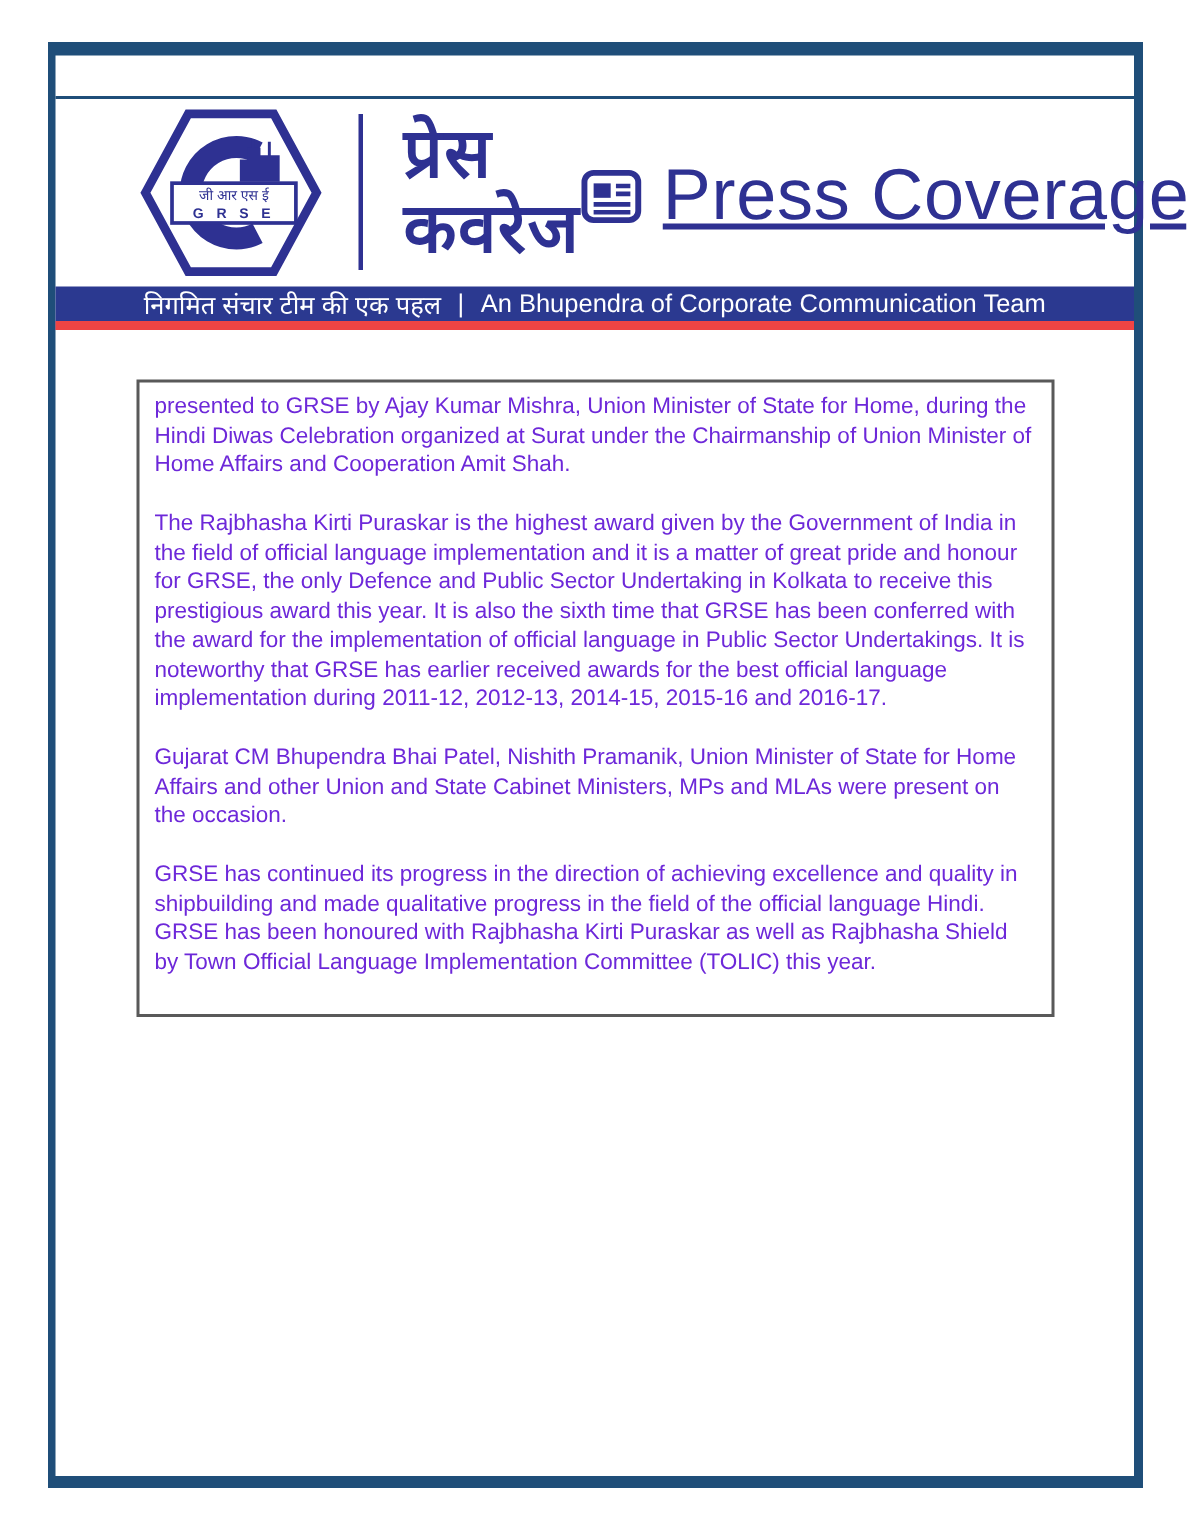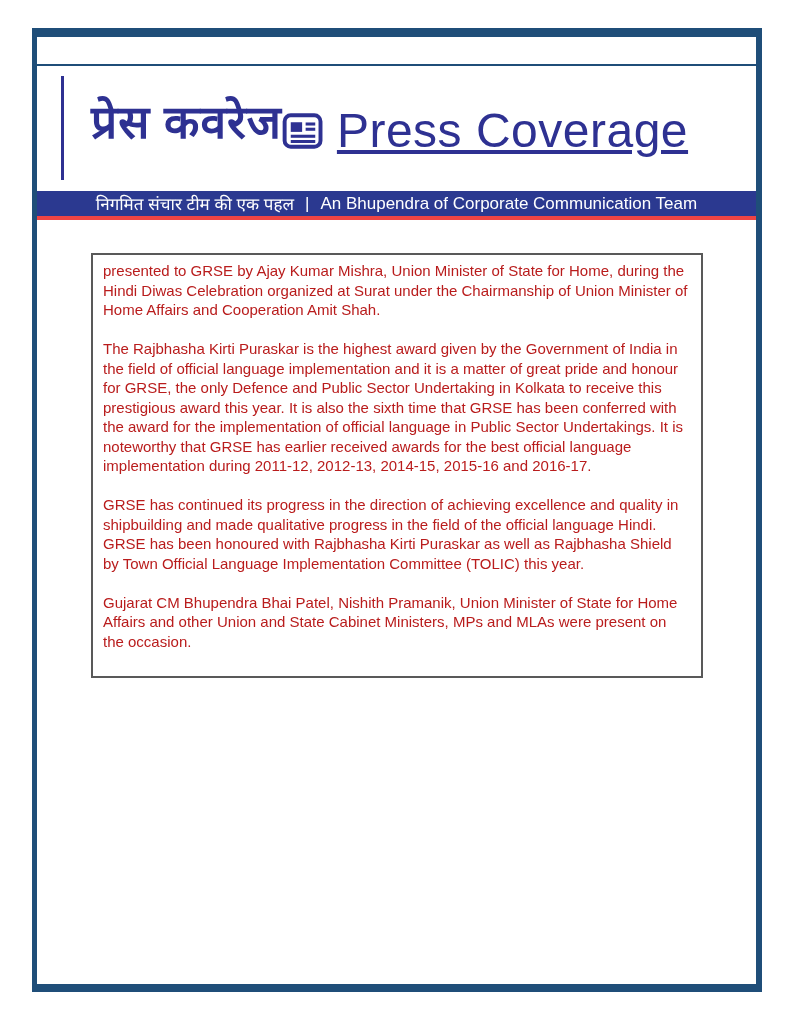--- a/index.html
+++ b/index.html
@@ -66,51 +66,61 @@
   .banner {
     position: absolute;
     left: 37px; top: 191px;
     width: 719px; height: 29px;
     background: #2B3990;
     color: #ffffff;
     display: flex;
     align-items: center;
     justify-content: center;
     font-size: 17px;
-    border-bottom: 4px solid #ef4444;
+    border-bottom: 6px solid #ef4444;
     box-sizing: border-box;
   }
   .banner .sep { margin: 0 11px; font-weight: 400; }
   
   .article {
     position: absolute;
     left: 91px; top: 253px;
     width: 612px; height: 425px;
     box-sizing: border-box;
     border: 2px solid #595959;
     padding: 6px 10px 0 10px;
-    color: #b91c1c;
+    color: #6d28d9;
     font-size: 15px;
     line-height: 19.5px;
     background: #ffffff;
     overflow: hidden;
   }
   .article p { margin: 0 0 19.5px 0; }
   .article p:last-child { margin-bottom: 0; }
 </style>
 </head>
 <body>
 
 <div class="page">
 
   <div class="frame"></div>
   <div class="top-rule"></div>
 
   <header class="header">
 
+    <div class="logo-wrap">
+      <svg viewBox="0 0 124 119" width="122" height="117">
+        <polygon points="4,59.5 33,6 91,6 120,59.5 91,113 33,113" fill="#ffffff" stroke="#2E3192" stroke-width="6" stroke-linejoin="miter"></polygon>
+        <path d="M80 32 A31 31 0 1 0 80 87" fill="none" stroke="#2E3192" stroke-width="15"></path>
+        <path d="M68 52 L68 37 L73 37 L73 29 L76 29 L76 23 L78 23 L78 29 L82 29 L82 34 L87 34 L87 25 L89 25 L89 34 L95 34 L95 52 Z" fill="#2E3192"></path>
+        <rect x="22" y="53" width="84" height="27" fill="#ffffff" stroke="#2E3192" stroke-width="2.5"></rect>
+        <text x="64" y="64.5" text-anchor="middle" font-size="9.5" fill="#2E3192" font-family="Liberation Sans, sans-serif">जी आर एस ई</text>
+        <text x="64" y="76.5" text-anchor="middle" font-size="9.5" font-weight="bold" letter-spacing="3" fill="#2E3192" font-family="Liberation Sans, sans-serif">G R S E</text>
+      </svg>
+    </div>
 
     <div class="v-divider"></div>
 
     <div class="titles">
       <div class="title-hindi">प्रेस कवरेज</div>
       <div class="title-row">
         <svg class="news-icon" viewBox="0 0 48 44">
           <rect x="3" y="4" width="41" height="36" rx="7" fill="none" stroke="#2E3192" stroke-width="4.5"></rect>
           <rect x="10" y="12" width="13" height="11" fill="#2E3192"></rect>
           <line x1="27" y1="14" x2="38" y2="14" stroke="#2E3192" stroke-width="3.5"></line>
@@ -126,17 +136,17 @@
 
   <div class="banner">
     <span>निगमित संचार टीम की एक पहल</span>
     <span class="sep">|</span>
     <span>An Bhupendra of Corporate Communication Team</span>
   </div>
 
   <div class="article">
     <p>presented to GRSE by Ajay Kumar Mishra, Union Minister of State for Home, during the Hindi Diwas Celebration organized at Surat under the Chairmanship of Union Minister of Home Affairs and Cooperation Amit Shah.</p>
     <p>The Rajbhasha Kirti Puraskar is the highest award given by the Government of India in the field of official language implementation and it is a matter of great pride and honour for GRSE, the only Defence and Public Sector Undertaking in Kolkata to receive this prestigious award this year. It is also the sixth time that GRSE has been conferred with the award for the implementation of official language in Public Sector Undertakings. It is noteworthy that GRSE has earlier received awards for the best official language implementation during 2011-12, 2012-13, 2014-15, 2015-16 and 2016-17.</p>
+    <p>Gujarat CM Bhupendra Bhai Patel, Nishith Pramanik, Union Minister of State for Home Affairs and other Union and State Cabinet Ministers, MPs and MLAs were present on the occasion.</p>
     <p>GRSE has continued its progress in the direction of achieving excellence and quality in shipbuilding and made qualitative progress in the field of the official language Hindi. GRSE has been honoured with Rajbhasha Kirti Puraskar as well as Rajbhasha Shield by Town Official Language Implementation Committee (TOLIC) this year.</p>
-    <p>Gujarat CM Bhupendra Bhai Patel, Nishith Pramanik, Union Minister of State for Home Affairs and other Union and State Cabinet Ministers, MPs and MLAs were present on the occasion.</p>
   </div>
 
 </div>
 
 </body></html>

